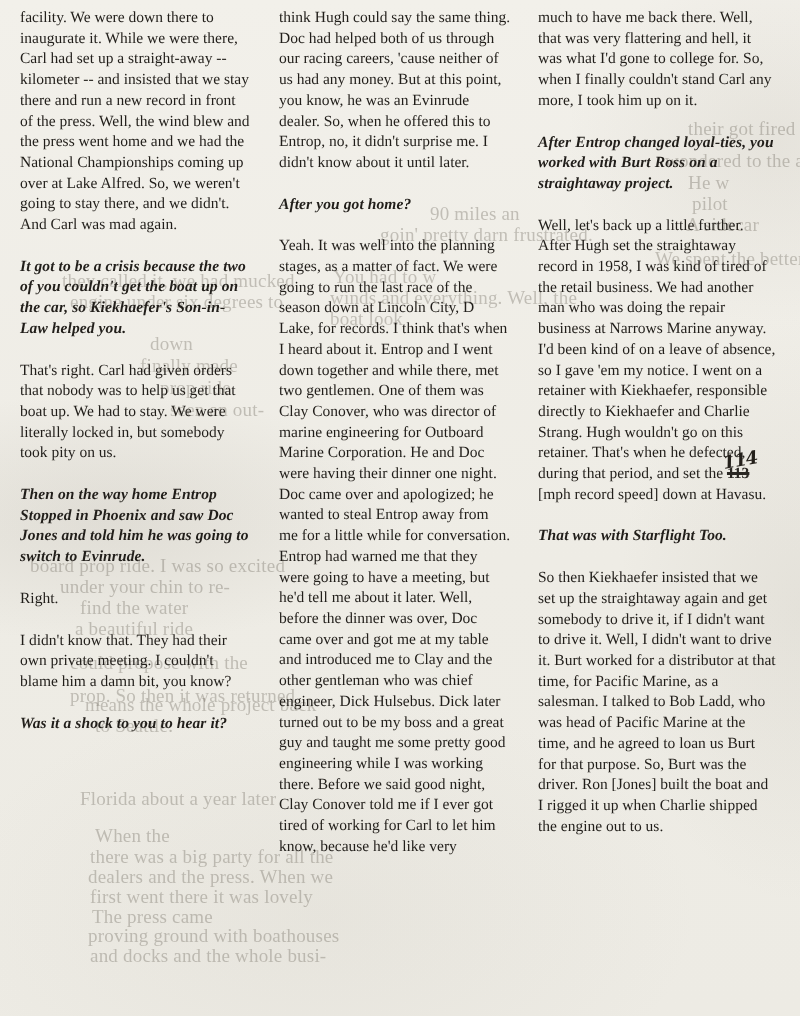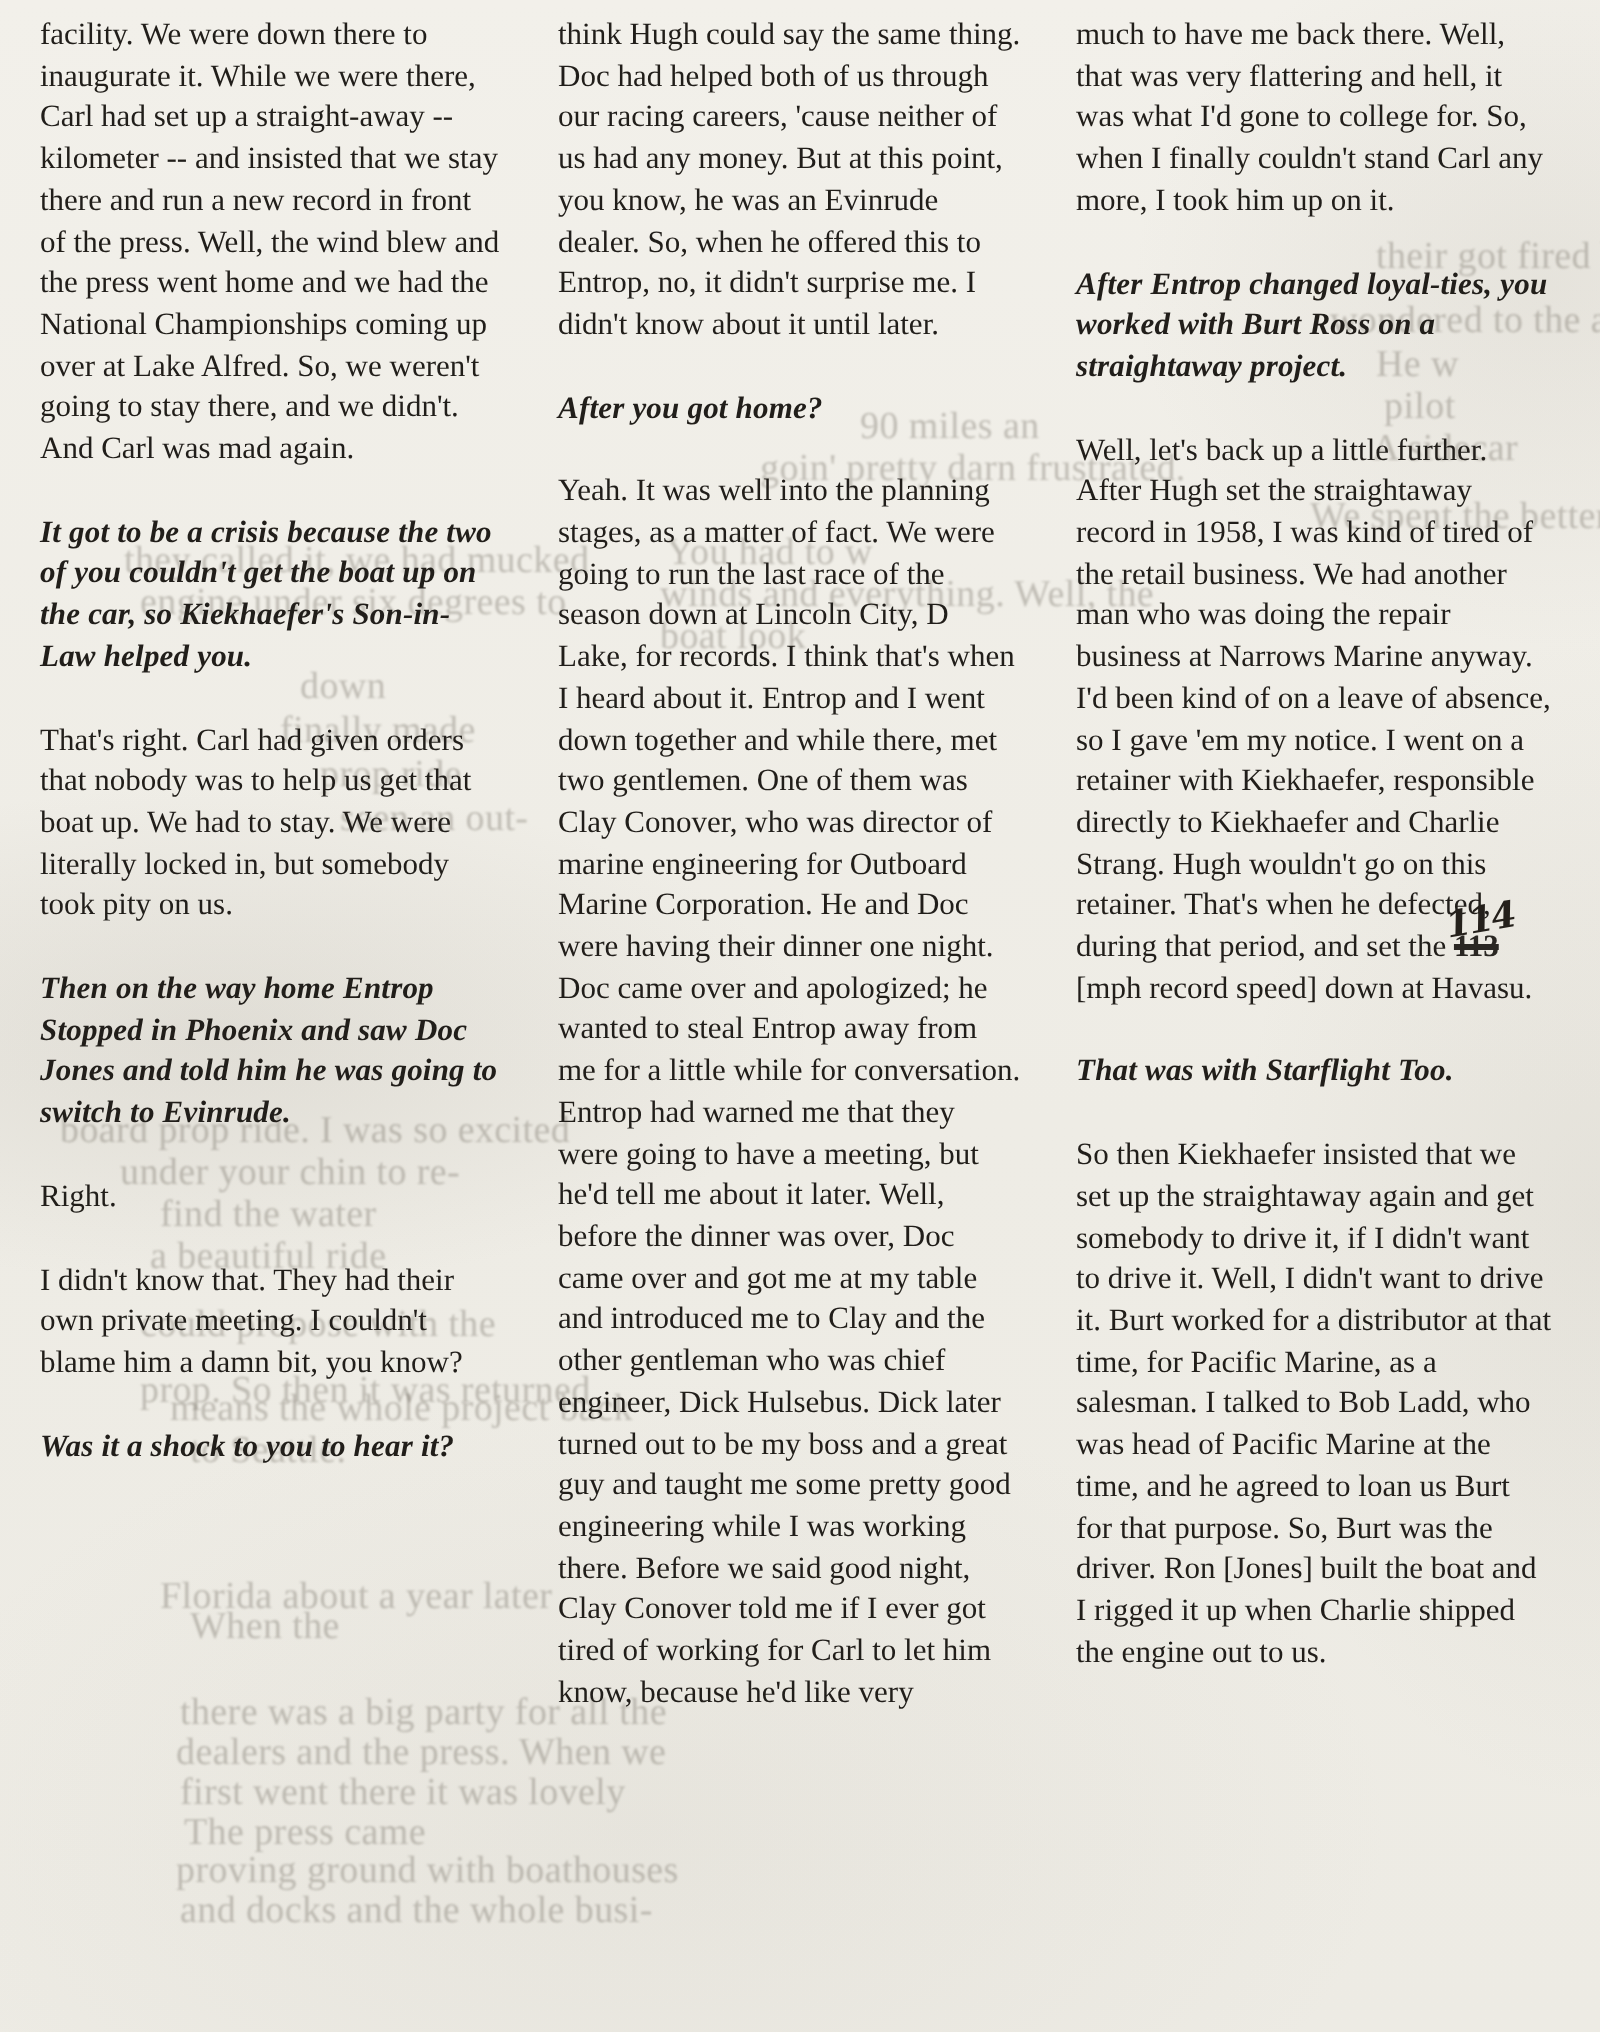--- a/index.html
+++ b/index.html
@@ -57,21 +57,21 @@
       <span class="ghost" style="left: 170px; top: 399px;">seen an out-</span>
       <span class="ghost" style="left: 30px; top: 555px;">board prop ride.  I was so excited</span>
       <span class="ghost" style="left: 60px; top: 576px;">under your chin to re-</span>
       <span class="ghost" style="left: 80px; top: 597px;">find the water</span>
       <span class="ghost" style="left: 75px; top: 618px;">a beautiful ride</span>
       <span class="ghost" style="left: 70px; top: 652px;">could propose with the</span>
       <span class="ghost" style="left: 70px; top: 673px; margin-top: 12px;">prop.  So then it was returned</span>
       <span class="ghost" style="left: 85px; top: 694px;">means the whole project back</span>
       <span class="ghost" style="left: 95px; top: 715px;">to Seattle.</span>
       <span class="ghost" style="left: 80px; top: 788px;">Florida about a year later</span>
-      <span class="ghost" style="left: 95px; top: 803px;">When the</span>
+      <span class="ghost" style="left: 95px; top: 825px;">When the</span>
       <span class="ghost" style="left: 90px; top: 846px;">there was a big party for all the</span>
       <span class="ghost" style="left: 88px; top: 866px;">dealers and the press.  When we</span>
       <span class="ghost" style="left: 90px; top: 886px;">first went there it was lovely</span>
       <span class="ghost" style="left: 92px; top: 906px;">The press came</span>
       <span class="ghost" style="left: 88px; top: 925px;">proving ground with boathouses</span>
       <span class="ghost" style="left: 90px; top: 945px;">and docks and the whole busi-</span>
       <span class="ghost" style="left: 333px; top: 266px;">You had to w</span>
       <span class="ghost" style="left: 330px; top: 287px;">winds and everything.  Well, the</span>
       <span class="ghost" style="left: 330px; top: 308px;">boat look</span>
       <span class="ghost" style="left: 430px; top: 203px;">90 miles an</span>

